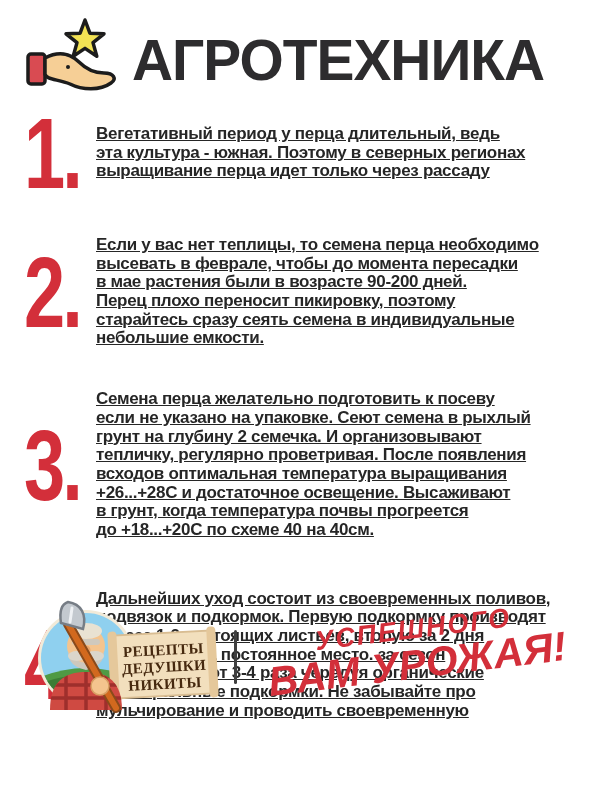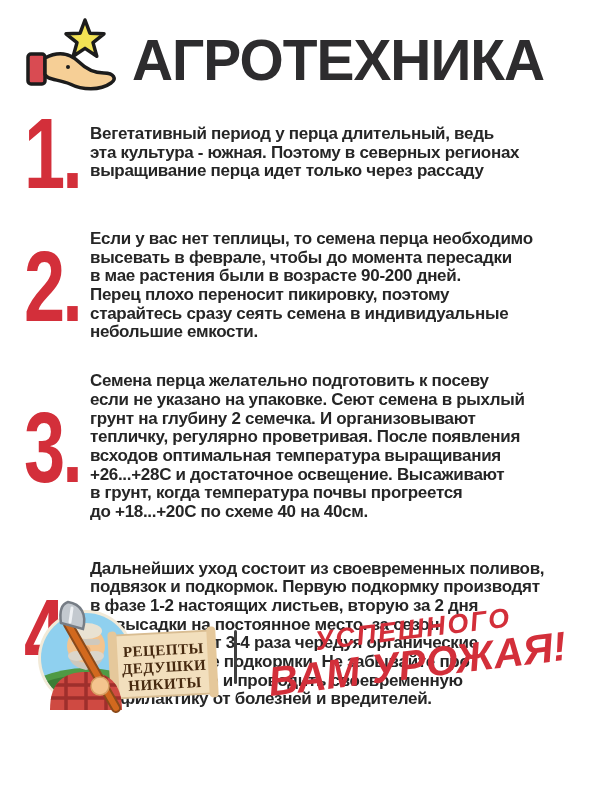--- a/index.html
+++ b/index.html
@@ -16,22 +16,22 @@
   }
   
   .tips{padding:6px 26px 0 24px;}
   .tip{display:flex;align-items:center;}
   .tip-num{
     width:62px;flex-shrink:0;color:var(--red,#d32f3a);font-weight:700;
     font-size:100px;line-height:0.82;letter-spacing:-4px;
     transform:scaleX(0.74);transform-origin:left center;
   }
   .tip-text{
-    margin:4px;font-size:17px;line-height:1.1;font-weight:700;color:#262626;
-    letter-spacing:-0.3px;white-space:pre-line;
+    margin:10px;font-size:17px;line-height:1.1;font-weight:700;color:#262626;
+    letter-spacing:-0.3px;white-space:pre-line;text-decoration:underline;
   }
   .gap-a{margin-bottom:32px;}
   .gap-b{margin-bottom:22px;}
   .gap-c{margin-bottom:30px;}
   
   .footer{
     position:absolute;left:28px;right:14px;bottom:6px;height:114px;
     display:flex;align-items:center;
   }
   .grandpa{width:192px;height:114px;flex-shrink:0;}

